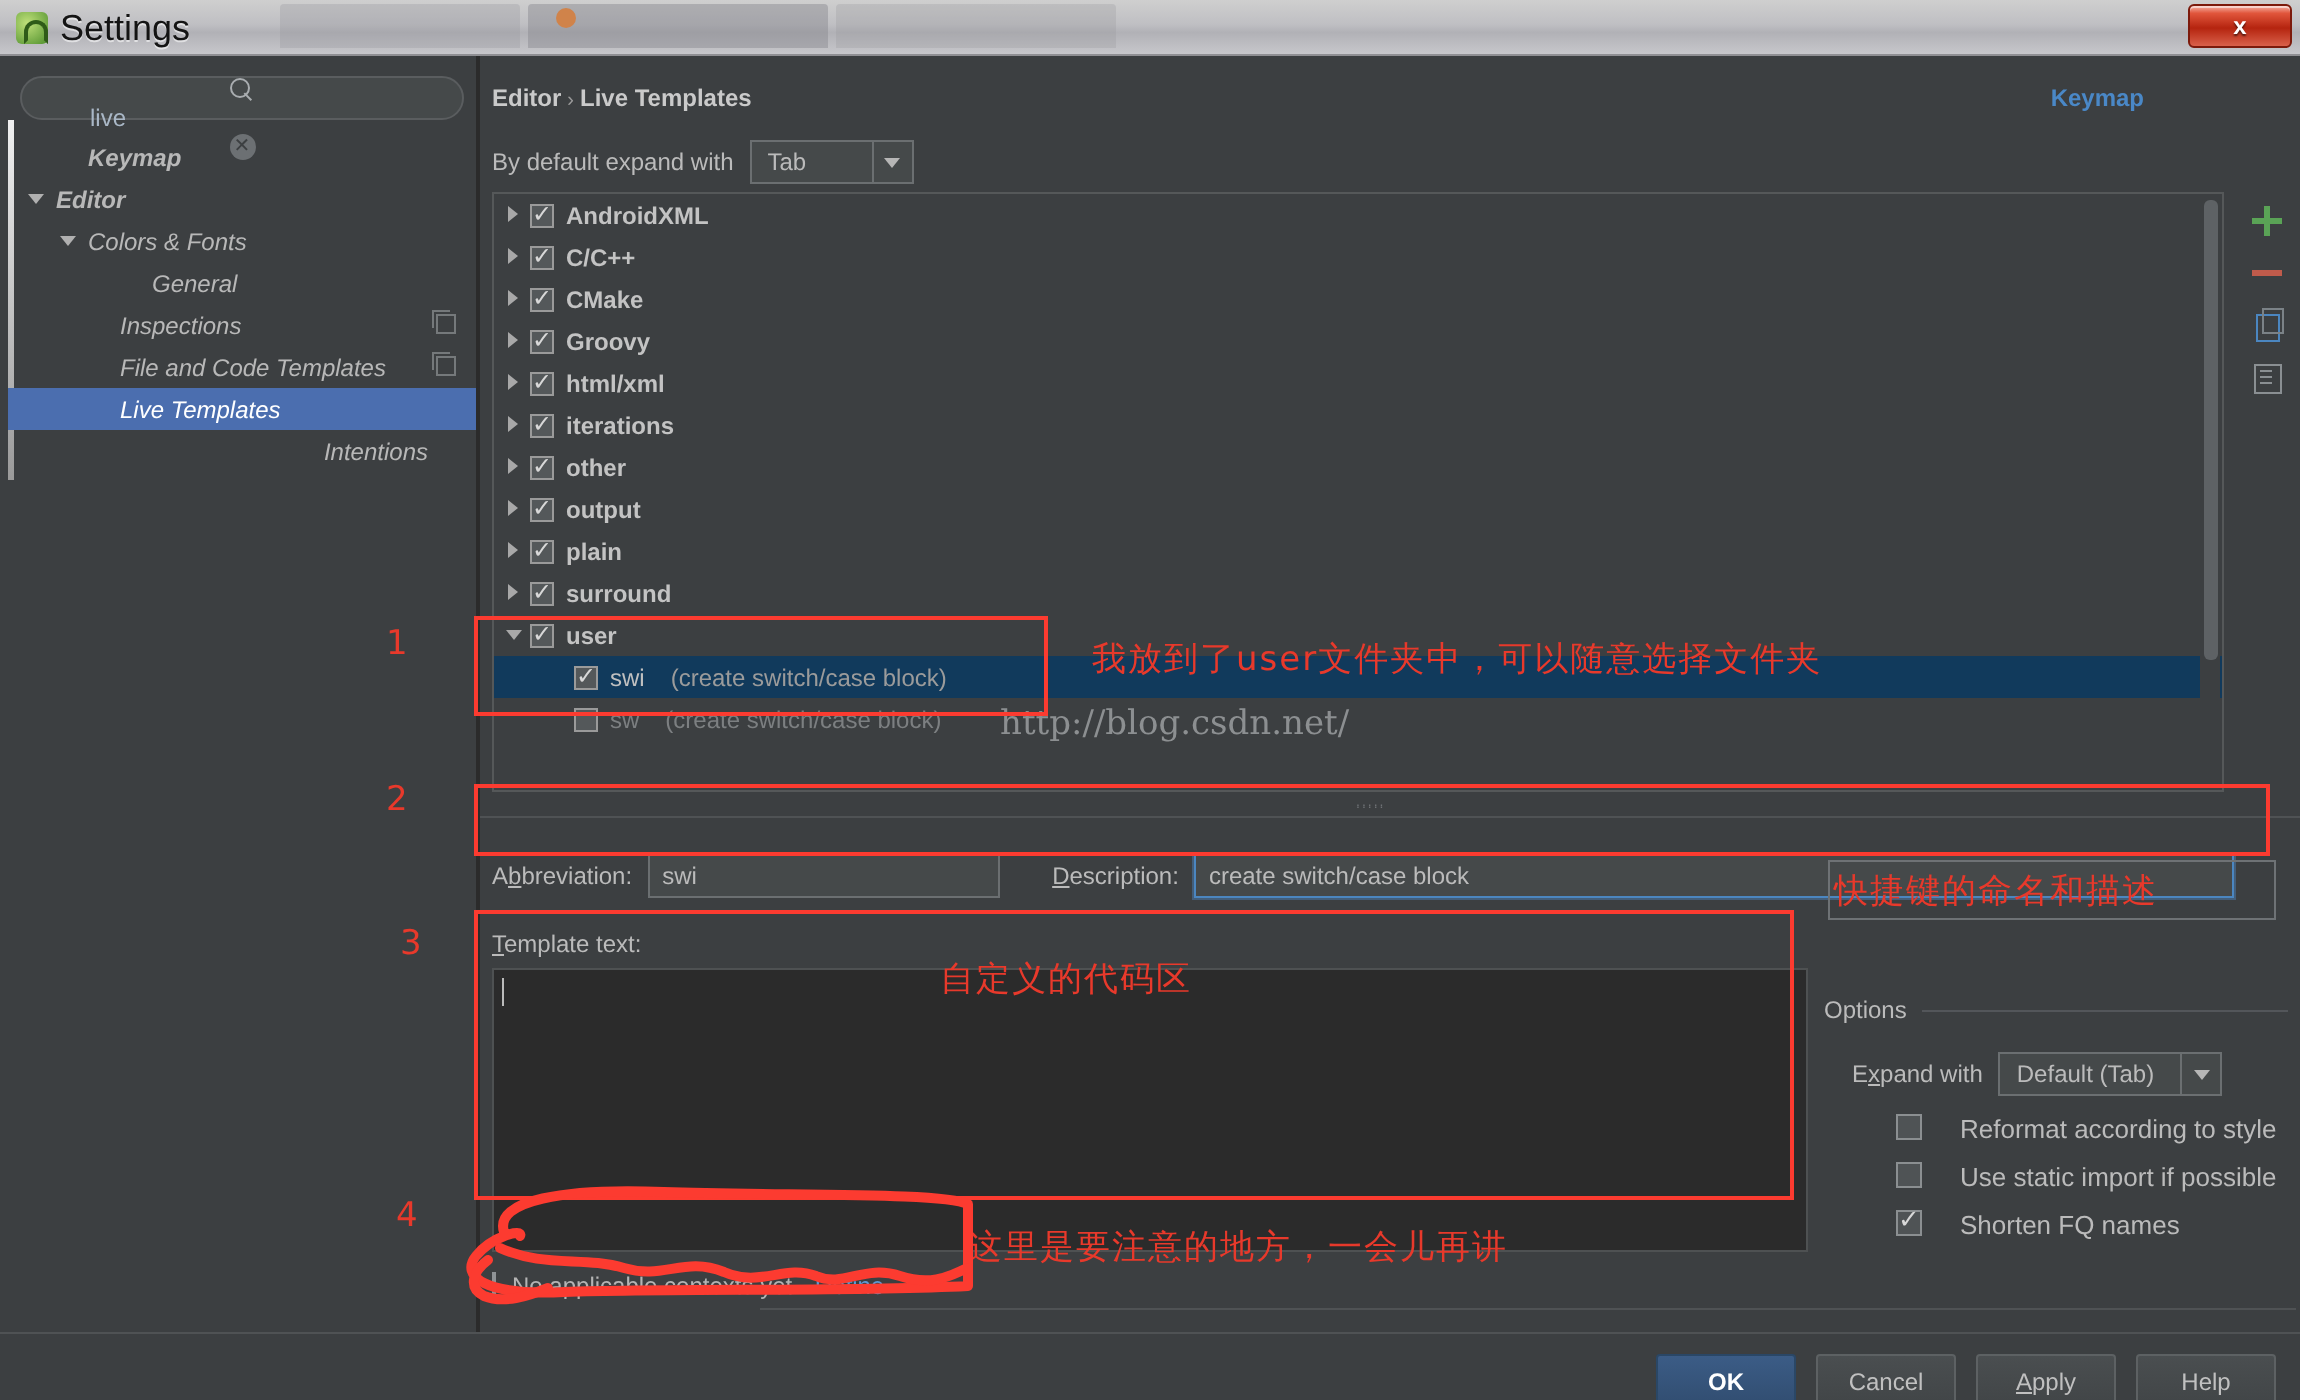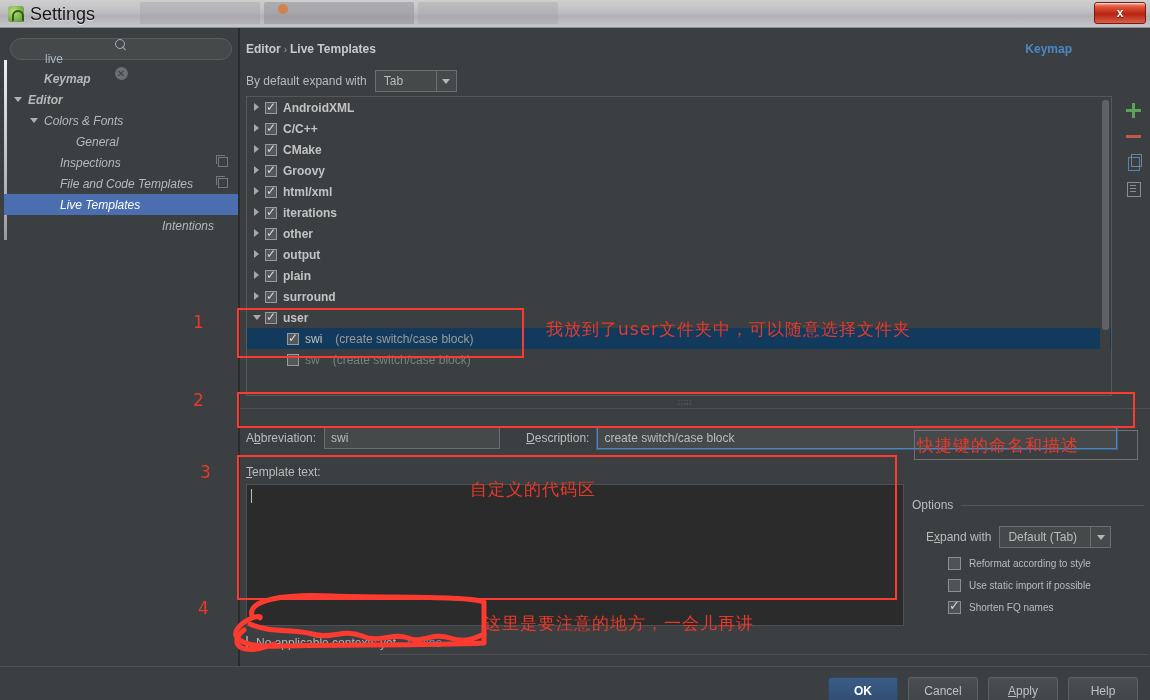--- a/index.html
+++ b/index.html
@@ -293,22 +293,22 @@
 
   
   .opt-panel { position: absolute; left: 672px; top: 470px; width: 232px; }
   .opt-head { display: flex; align-items: center; gap: 8px; }
   .opt-head .t { font-size: 12px; color: #bbb; }
   .opt-head .rule { flex: 1; height: 1px; background: #53565a; }
   .opt-expand {
     display: flex; align-items: center; gap: 8px; margin-top: 14px; padding-left: 14px;
   }
   .opt-cb-row {
-    display: flex; align-items: center; gap: 8px; margin-top: 9px; padding-left: 36px;
-    font-size: 10px; color: #bbb;
+    display: flex; align-items: flex-start; gap: 19px; margin-top: 9px; padding-left: 36px;
+    font-size: 13px; color: #bbb;
   }
   .ocb {
     width: 13px; height: 13px; border: 1px solid #8b8f91; background: #4f5355;
     position: relative; flex: 0 0 13px;
   }
   .ocb.on::after {
     content:"✓"; position:absolute; left:0px; top:-4px; font-size:13px; color:#d8d8d8; line-height:16px;
   }
 
   
@@ -570,20 +570,21 @@
         <div class="btn">
             <u>A</u>
             <span>pply</span>
           </div>
         <div class="btn">Help</div>
       </div>
 
     </div>
   </div>
 
+  <div class="watermark" style="left:500px; top:352px;">http://blog.csdn.net/</div>
 
   <div class="ann ann-num" style="left:193px; top:312px;">1</div>
   <div class="ann ann-num" style="left:193px; top:390px;">2</div>
   <div class="ann ann-num" style="left:200px; top:462px;">3</div>
   <div class="ann ann-num" style="left:198px; top:598px;">4</div>
 
   <div class="ann ann-box" style="left:237px; top:308px; width:287px; height:50px;"></div>
   <div class="ann ann-box" style="left:237px; top:392px; width:898px; height:36px;"></div>
   <div class="ann ann-box" style="left:237px; top:455px; width:660px; height:145px;"></div>
 

